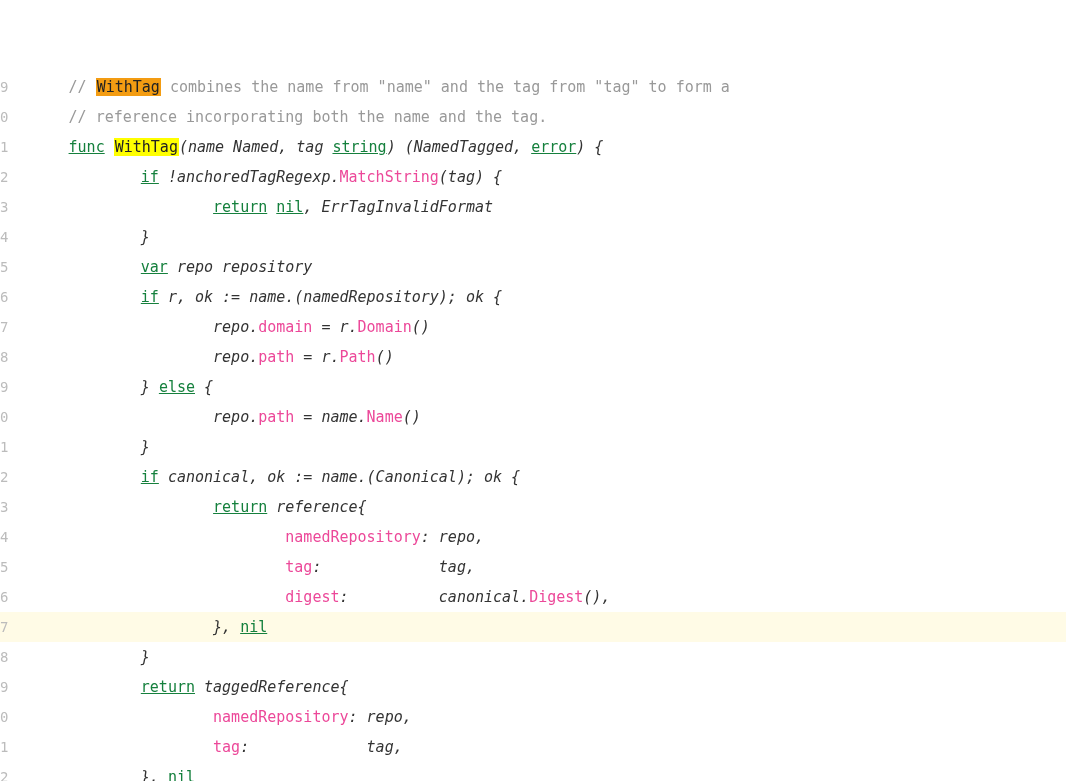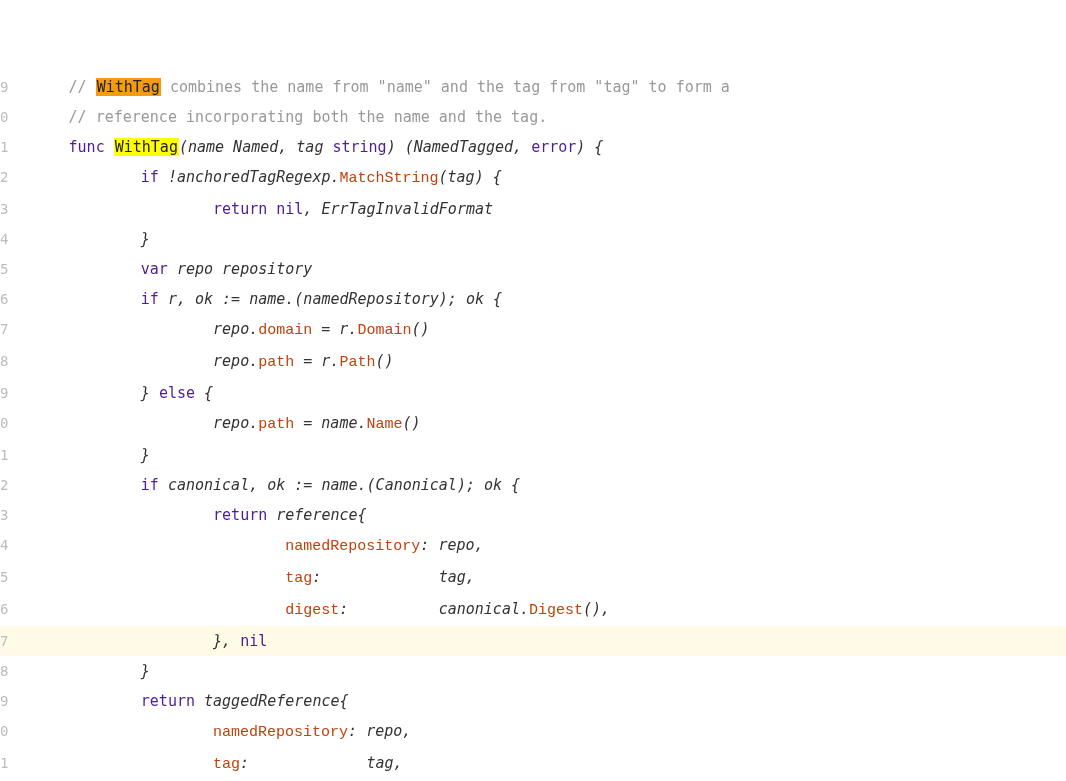--- a/index.html
+++ b/index.html
@@ -32,23 +32,23 @@
     padding-right: 10px;
     vertical-align: top;
   }
   .code {
     display: table-cell;
     padding-left: 14px;
     vertical-align: top;
     margin-top: 32px;
   }
   .c-comment { color: #999999; }
-  .c-keyword { color: #4c1d95; }
+  .c-keyword { color: #15803d; text-decoration: underline; }
   .c-func { color: #336699; }
-  .c-ident { color: #c2410c; font-family: Liberation Mono, monospace; }
+  .c-ident { color: #ec4899; }
   .c-plain { color: #333333; font-style: italic; }
   .hl-orange { background: #f39c12; color: #222; padding: 0 1px; }
   .hl-yellow { background: #ffff00; color: #222; padding: 0 1px; }
 </style>
 </head>
 <body>
 
 
 
 <div class="code-container" id="container"><div class="line"><div class="gutter">9</div><div class="code"><span class="c-plain">    </span><span class="c-comment">// </span><span class="c-comment hl-orange">WithTag</span><span class="c-comment"> combines the name from "name" and the tag from "tag" to form a</span></div></div><div class="line"><div class="gutter">0</div><div class="code"><span class="c-plain">    </span><span class="c-comment">// reference incorporating both the name and the tag.</span></div></div><div class="line"><div class="gutter">1</div><div class="code"><span class="c-plain">    </span><span class="c-keyword">func</span><span class="c-plain"> </span><span class="c-func hl-yellow">WithTag</span><span class="c-plain">(name Named, tag </span><span class="c-keyword">string</span><span class="c-plain">) (NamedTagged, </span><span class="c-keyword">error</span><span class="c-plain">) {</span></div></div><div class="line"><div class="gutter">2</div><div class="code"><span class="c-plain">            </span><span class="c-keyword">if</span><span class="c-plain"> !anchoredTagRegexp.</span><span class="c-ident">MatchString</span><span class="c-plain">(tag) {</span></div></div><div class="line"><div class="gutter">3</div><div class="code"><span class="c-plain">                    </span><span class="c-keyword">return</span><span class="c-plain"> </span><span class="c-keyword">nil</span><span class="c-plain">, ErrTagInvalidFormat</span></div></div><div class="line"><div class="gutter">4</div><div class="code"><span class="c-plain">            }</span></div></div><div class="line"><div class="gutter">5</div><div class="code"><span class="c-plain">            </span><span class="c-keyword">var</span><span class="c-plain"> repo repository</span></div></div><div class="line"><div class="gutter">6</div><div class="code"><span class="c-plain">            </span><span class="c-keyword">if</span><span class="c-plain"> r, ok := name.(namedRepository); ok {</span></div></div><div class="line"><div class="gutter">7</div><div class="code"><span class="c-plain">                    repo.</span><span class="c-ident">domain</span><span class="c-plain"> = r.</span><span class="c-ident">Domain</span><span class="c-plain">()</span></div></div><div class="line"><div class="gutter">8</div><div class="code"><span class="c-plain">                    repo.</span><span class="c-ident">path</span><span class="c-plain"> = r.</span><span class="c-ident">Path</span><span class="c-plain">()</span></div></div><div class="line"><div class="gutter">9</div><div class="code"><span class="c-plain">            } </span><span class="c-keyword">else</span><span class="c-plain"> {</span></div></div><div class="line"><div class="gutter">0</div><div class="code"><span class="c-plain">                    repo.</span><span class="c-ident">path</span><span class="c-plain"> = name.</span><span class="c-ident">Name</span><span class="c-plain">()</span></div></div><div class="line"><div class="gutter">1</div><div class="code"><span class="c-plain">            }</span></div></div><div class="line"><div class="gutter">2</div><div class="code"><span class="c-plain">            </span><span class="c-keyword">if</span><span class="c-plain"> canonical, ok := name.(Canonical); ok {</span></div></div><div class="line"><div class="gutter">3</div><div class="code"><span class="c-plain">                    </span><span class="c-keyword">return</span><span class="c-plain"> reference{</span></div></div><div class="line"><div class="gutter">4</div><div class="code"><span class="c-plain">                            </span><span class="c-ident">namedRepository</span><span class="c-plain">: repo,</span></div></div><div class="line"><div class="gutter">5</div><div class="code"><span class="c-plain">                            </span><span class="c-ident">tag</span><span class="c-plain">:             tag,</span></div></div><div class="line"><div class="gutter">6</div><div class="code"><span class="c-plain">                            </span><span class="c-ident">digest</span><span class="c-plain">:          canonical.</span><span class="c-ident">Digest</span><span class="c-plain">(),</span></div></div><div class="line highlighted"><div class="gutter">7</div><div class="code"><span class="c-plain">                    }, </span><span class="c-keyword">nil</span></div></div><div class="line"><div class="gutter">8</div><div class="code"><span class="c-plain">            }</span></div></div><div class="line"><div class="gutter">9</div><div class="code"><span class="c-plain">            </span><span class="c-keyword">return</span><span class="c-plain"> taggedReference{</span></div></div><div class="line"><div class="gutter">0</div><div class="code"><span class="c-plain">                    </span><span class="c-ident">namedRepository</span><span class="c-plain">: repo,</span></div></div><div class="line"><div class="gutter">1</div><div class="code"><span class="c-plain">                    </span><span class="c-ident">tag</span><span class="c-plain">:             tag,</span></div></div><div class="line"><div class="gutter">2</div><div class="code"><span class="c-plain">            }, </span><span class="c-keyword">nil</span></div></div></div>

